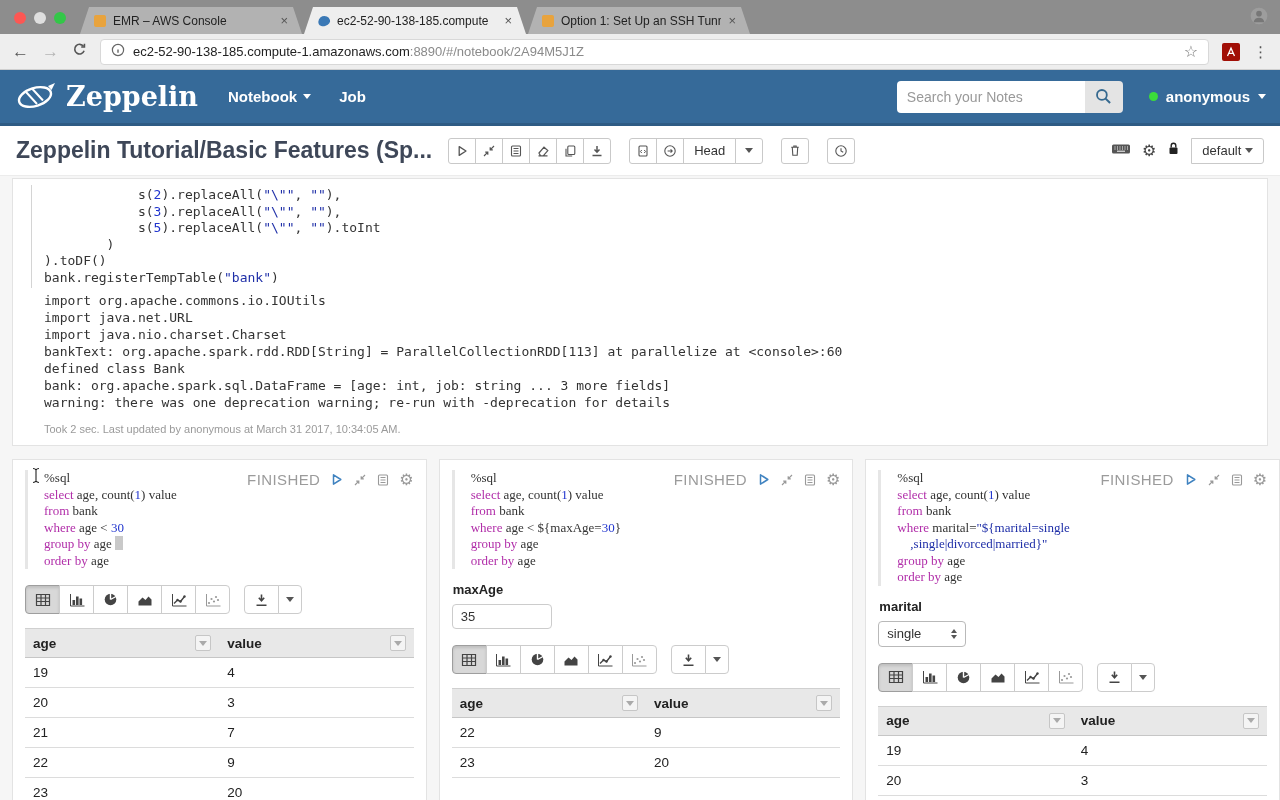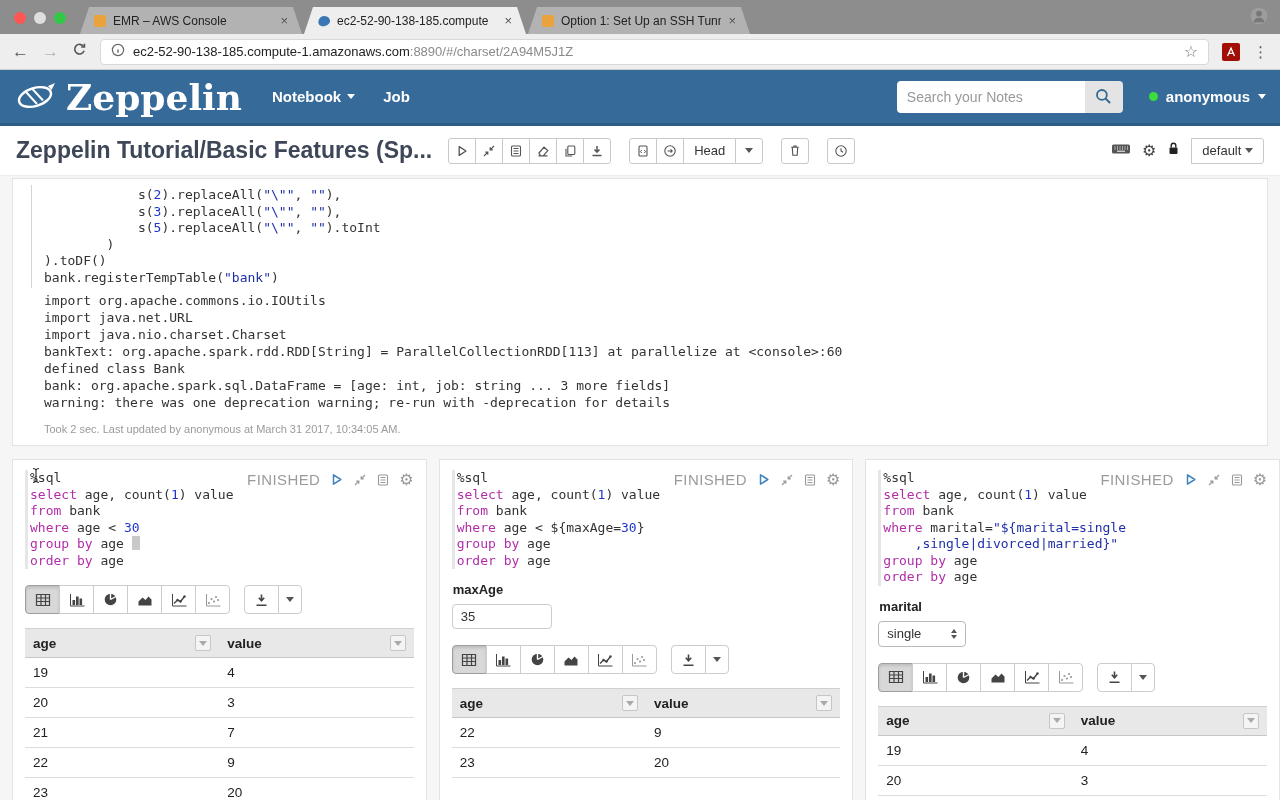--- a/index.html
+++ b/index.html
@@ -29,21 +29,21 @@
               display:flex; align-items:center; padding:0 10px; gap:8px; }
   .urltext { font-size:13px; color:#222; white-space:nowrap; overflow:hidden; flex:1; }
   .urltext .rest { color:#8a8a8a; }
   .star { font-size:16px; color:#777; }
   .adobe { width:18px; height:18px; background:#a10f06; border-radius:2px; display:flex; align-items:center; justify-content:center; }
   .dots { font-size:15px; color:#555; letter-spacing:0; }
 
   
   .znav { height:56px; background:#366a99; border-bottom:3px solid #2e5b84; display:flex; align-items:center; padding:0 14px; color:#fff; }
   .brand { display:flex; align-items:center; gap:6px; }
-  .brand .word { font-family:"DejaVu Serif", serif; font-weight:bold; font-size:36px; color:#fff; }
+  .brand .word { font-family:"DejaVu Serif", serif; font-weight:bold; font-size:27px; color:#fff; }
   .zmenu { margin-left:30px; font-size:15px; font-weight:bold; display:flex; align-items:center; gap:6px; }
   .zmenu.job { margin-left:28px; }
   .caret { width:0; height:0; border-left:4px solid transparent; border-right:4px solid transparent; border-top:5px solid currentColor; display:inline-block; }
   .srch { margin-left:auto; display:flex; }
   .srch input { width:188px; height:32px; border:0; border-radius:4px 0 0 4px; padding:0 10px; font-size:14px; font-family:inherit; color:#333; outline:none; }
   .srch input::placeholder { color:#999; }
   .srch .sbtn { width:38px; height:32px; background:#e4e4e4; border:0; border-radius:0 4px 4px 0; display:flex; align-items:center; justify-content:center; }
   .zuser { margin-left:26px; display:flex; align-items:center; gap:8px; font-size:15px; font-weight:bold; }
   .gdot { width:9px; height:9px; border-radius:50%; background:#3bdc3b; }
 
@@ -67,21 +67,21 @@
   .card.top { margin-right:12px; padding:6px 14px 4px 18px; }
   .code { font-family:"DejaVu Sans Mono", monospace; font-size:13px; line-height:16.5px; color:#333; white-space:pre; }
   .card.top .code { border-left:1px solid #d4d4d4; padding:2px 0 2px 12px; }
   .t-p { color:#333; } .t-k { color:#b12ea9; } .t-n { color:#2135ce; } .t-s { color:#1f2fa8; }
   .blkcur { display:inline-block; width:8px; height:14px; background:#c9c9c9; vertical-align:-2px; }
   .output { font-family:"DejaVu Sans Mono", monospace; font-size:13px; line-height:17px; color:#333; margin:4px 0 0 13px; white-space:pre; }
   .pfooter { font-size:11px; color:#9a9a9a; margin:12px 0 6px 13px; }
 
   .prow { display:flex; gap:12px; margin-top:13px; height:440px; }
   .pcard { flex:1; background:#fff; border:1px solid #e3e3e3; padding:8px 12px; position:relative; }
-  .code.sql { border-left:3px solid #e6e6e6; padding-left:2px; margin-top:2px; }
+  .code.sql { border-left:3px solid #e6e6e6; padding-left:16px; margin-top:2px;font-family:Liberation Serif, serif; }
   .phead { position:absolute; top:11px; right:12px; display:flex; align-items:center; gap:9px; }
   .pstatus { font-size:15px; color:#9b9b9b; letter-spacing:.4px; }
   .picon { color:#999; display:inline-flex; }
   .picon.play { color:#4083c0; }
 
   .form-label { font-weight:bold; font-size:13px; margin:13px 0 7px 1px; color:#222; }
   .form-input { width:100px; height:25px; border:1px solid #ccc; border-radius:4px; padding:0 8px; font-size:13px; color:#333; font-family:inherit; }
   .fselect { width:88px; height:26px; border:1px solid #b9b9b9; border-radius:4px; display:flex; align-items:center; justify-content:space-between; padding:0 8px; font-size:13px; background:#fff; color:#333; }
   .updown { display:flex; flex-direction:column; gap:2px; }
   .tri-up { width:0; height:0; border-left:3.5px solid transparent; border-right:3.5px solid transparent; border-bottom:4.5px solid #555; }
@@ -148,21 +148,21 @@
           <path d="M11.6 1.6 v3 h-3" fill="none" stroke="#555" stroke-width="1.5"></path>
         </svg>
     </span>
     <div class="urlfield">
       <span>
         <svg width="14" height="14" viewBox="0 0 14 14">
             <circle cx="7" cy="7" r="5.6" fill="none" stroke="#666" stroke-width="1.2"></circle>
             <path d="M7 4.4 v.2 M7 6.4 v3.4" stroke="#666" stroke-width="1.4"></path>
           </svg>
       </span>
-      <span class="urltext"><span class="host">ec2-52-90-138-185.compute-1.amazonaws.com</span><span class="rest">:8890/#/charset/2A94M5J1Z</span></span>
+      <span class="urltext"><span class="host">ec2-52-90-138-185.compute-1.amazonaws.com</span><span class="rest">:8890/#/notebook/2A94M5J1Z</span></span>
       <span class="star">☆</span>
     </div>
     <span class="adobe">
       <svg width="12" height="12" viewBox="0 0 12 12">
           <path d="M2.5 10 L6 2.2 L9.5 10 M4 7.3 h4" stroke="#fff" fill="none" stroke-width="1.3"></path>
         </svg>
     </span>
     <span class="dots">⋮</span>
   </div>
 </div>

